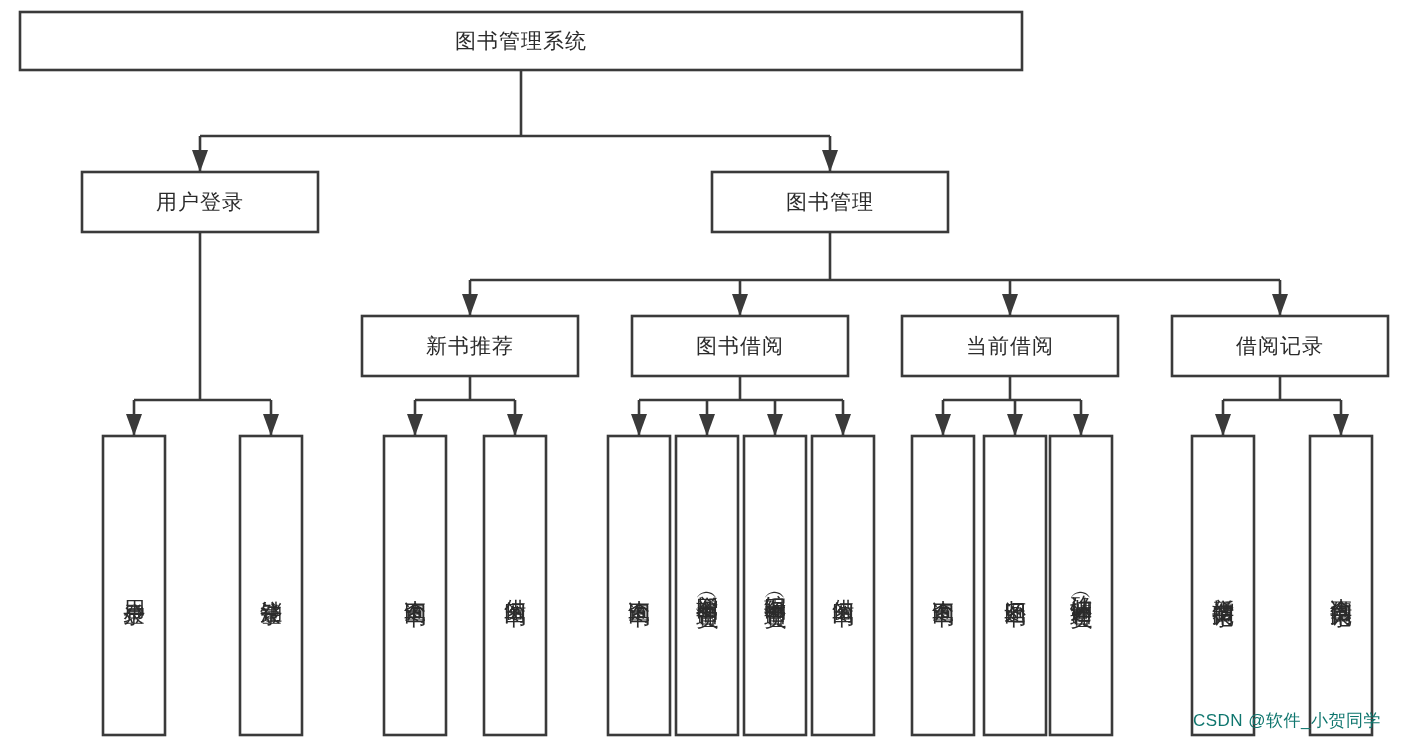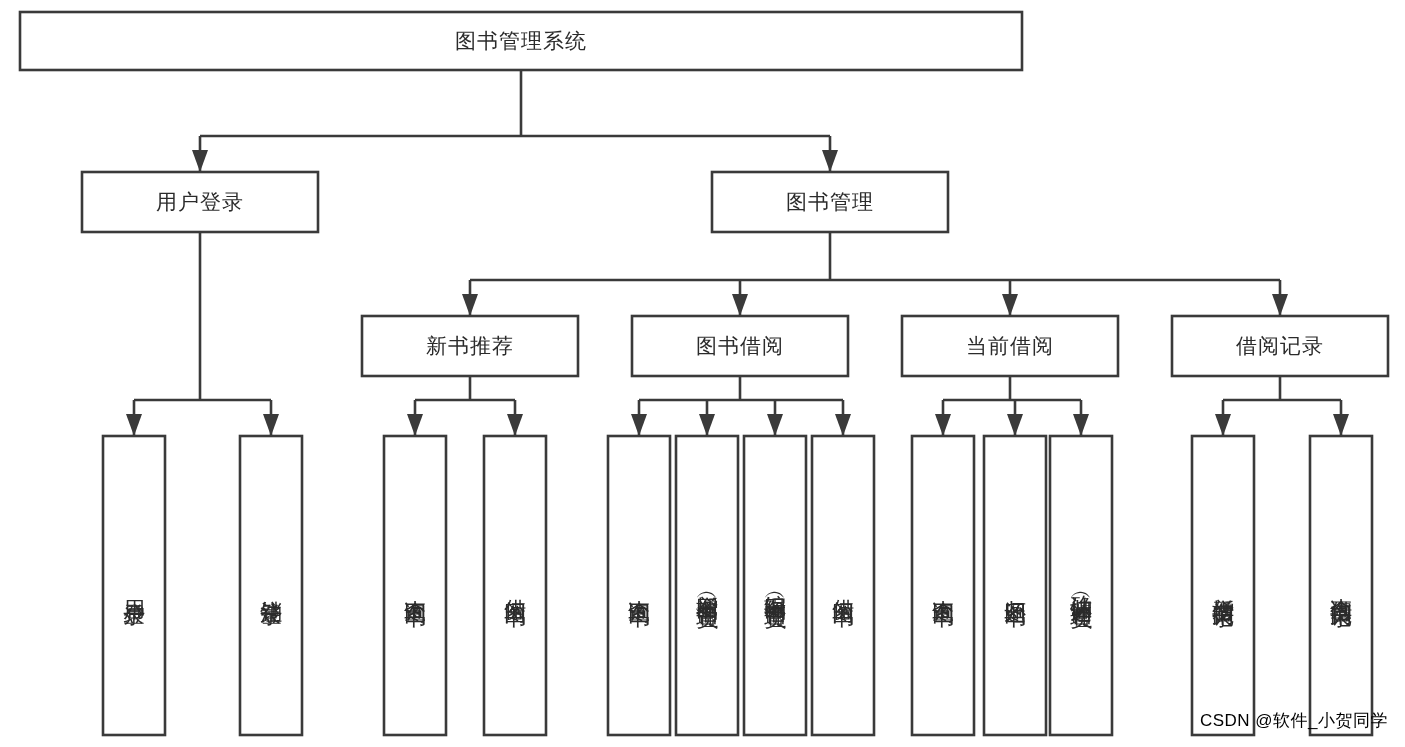--- a/index.html
+++ b/index.html
@@ -60,25 +60,25 @@
     font-family: "Liberation Sans", "DejaVu Sans", sans-serif;
     font-size: 22px;
     line-height: 1.12;
     color: #2b2b2b;
     letter-spacing: 2px;
     white-space: nowrap;
     text-align: center;
   }
   .watermark {
     position: absolute;
-    right: 17px;
+    right: 24px;
     bottom: 6px;
     font-family: "Liberation Sans", "DejaVu Sans", sans-serif;
     font-size: 17px;
-    color: #000000;
+    color: #0f766e;
     white-space: nowrap;
     letter-spacing: 0.5px;
     margin-top: 48px;
   }
 </style>
 </head>
 <body>
 
 <div id="canvas">
 

